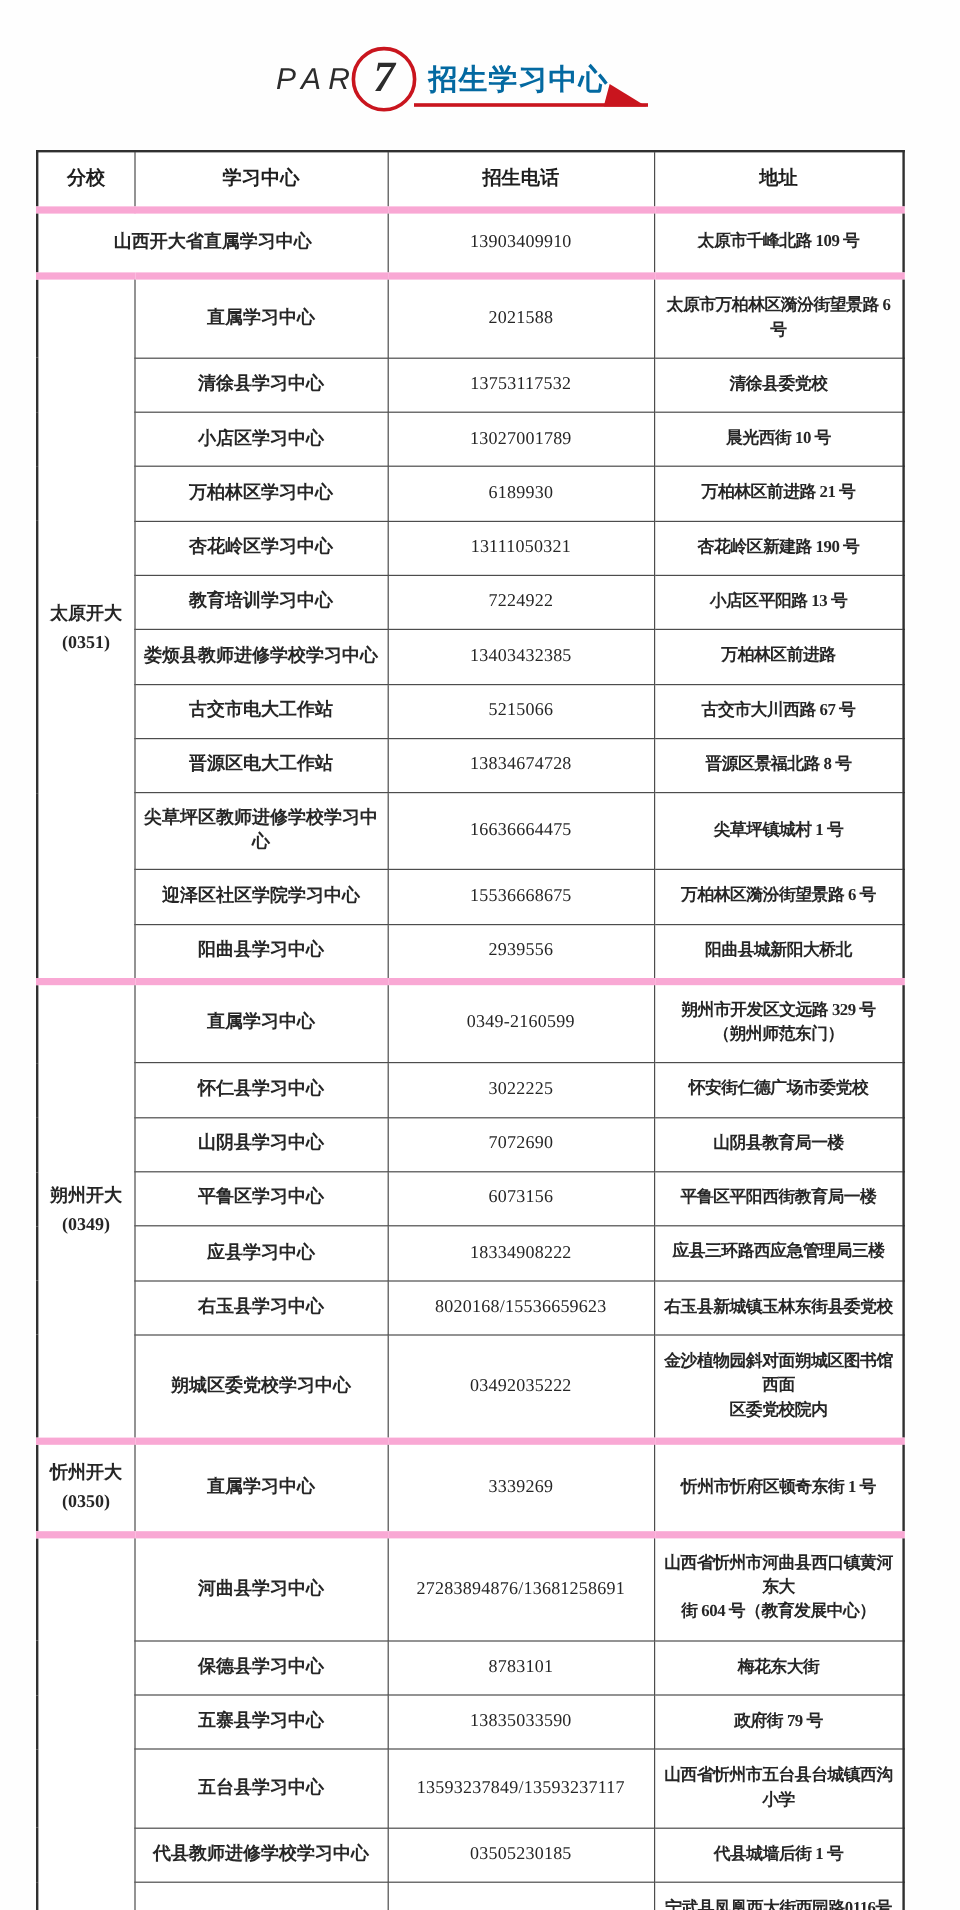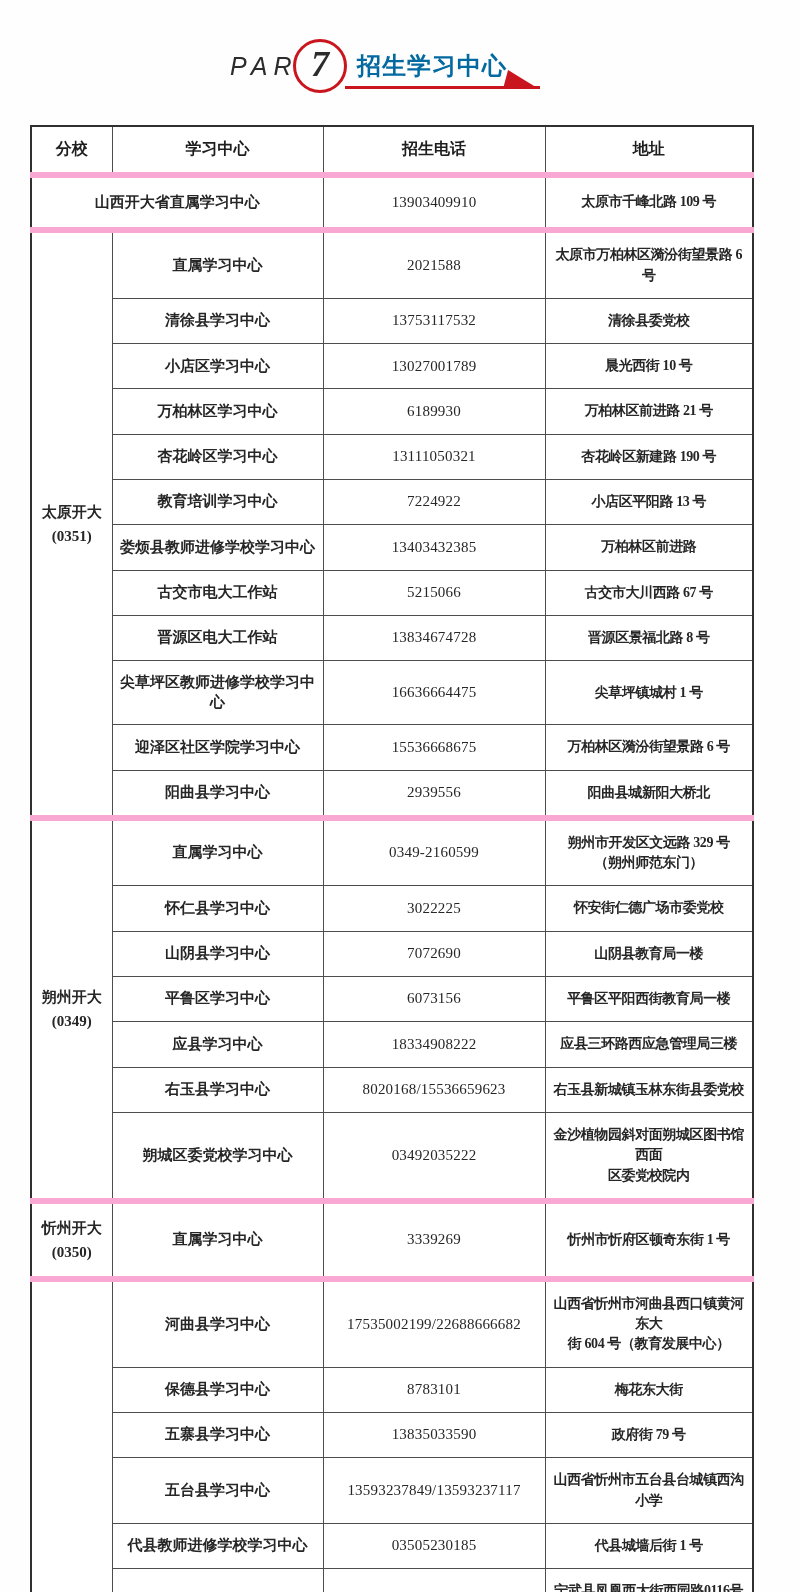--- a/index.html
+++ b/index.html
@@ -221,21 +221,21 @@
             </td>
             <td class="center-cell gs">直属学习中心</td>
             <td class="phone-cell gs">3339269</td>
             <td class="address-cell gs">忻州市忻府区顿奇东街 1 号</td>
           </tr>
           <tr>
             <td class="branch-cell gs" rowspan="9">
               <div></div>
             </td>
             <td class="center-cell gs">河曲县学习中心</td>
-            <td class="phone-cell gs">17535002199/22688666682</td>
+            <td class="phone-cell gs">27283894876/13681258691</td>
             <td class="address-cell gs">山西省忻州市河曲县西口镇黄河东大
 街 604 号（教育发展中心）</td>
           </tr>
           <tr>
             <td class="center-cell">保德县学习中心</td>
             <td class="phone-cell">8783101</td>
             <td class="address-cell">梅花东大街</td>
           </tr>
           <tr>
             <td class="center-cell">五寨县学习中心</td>

